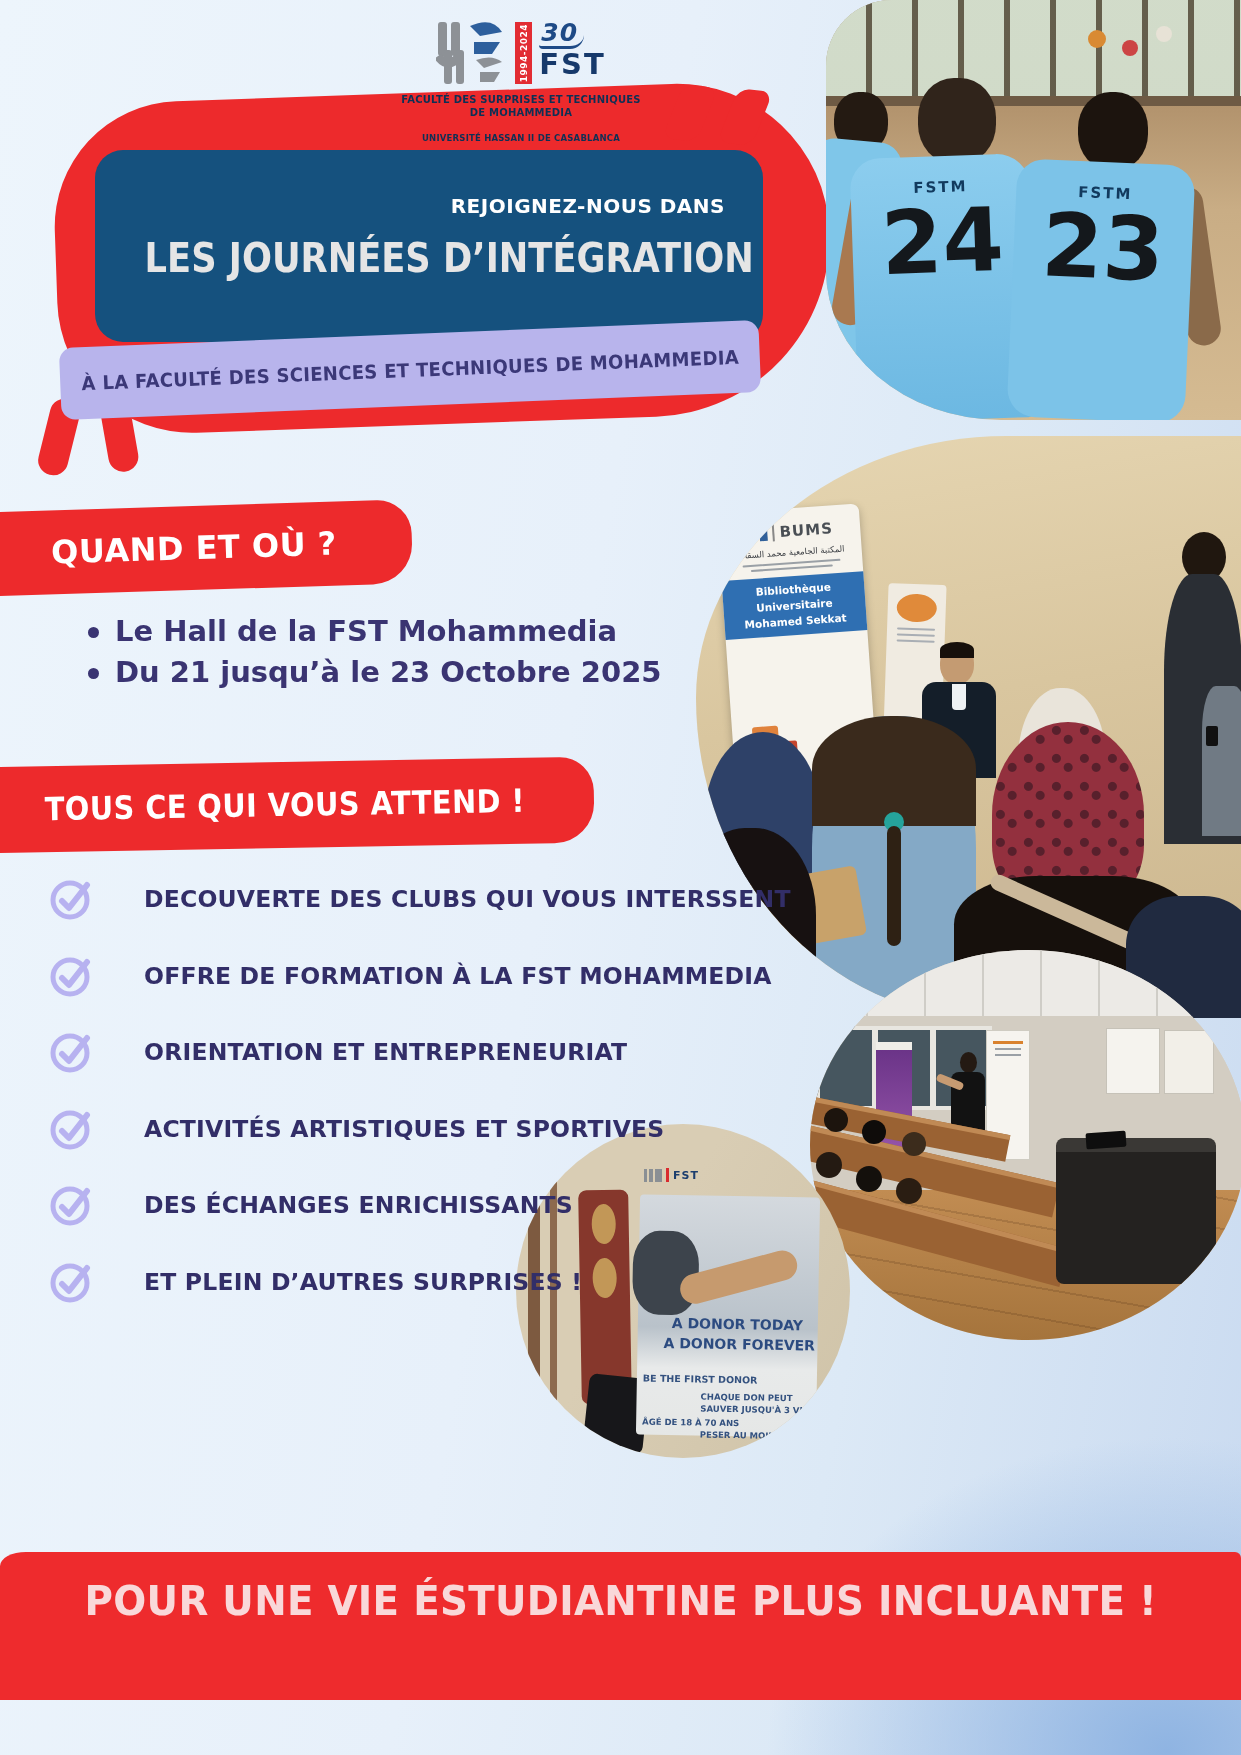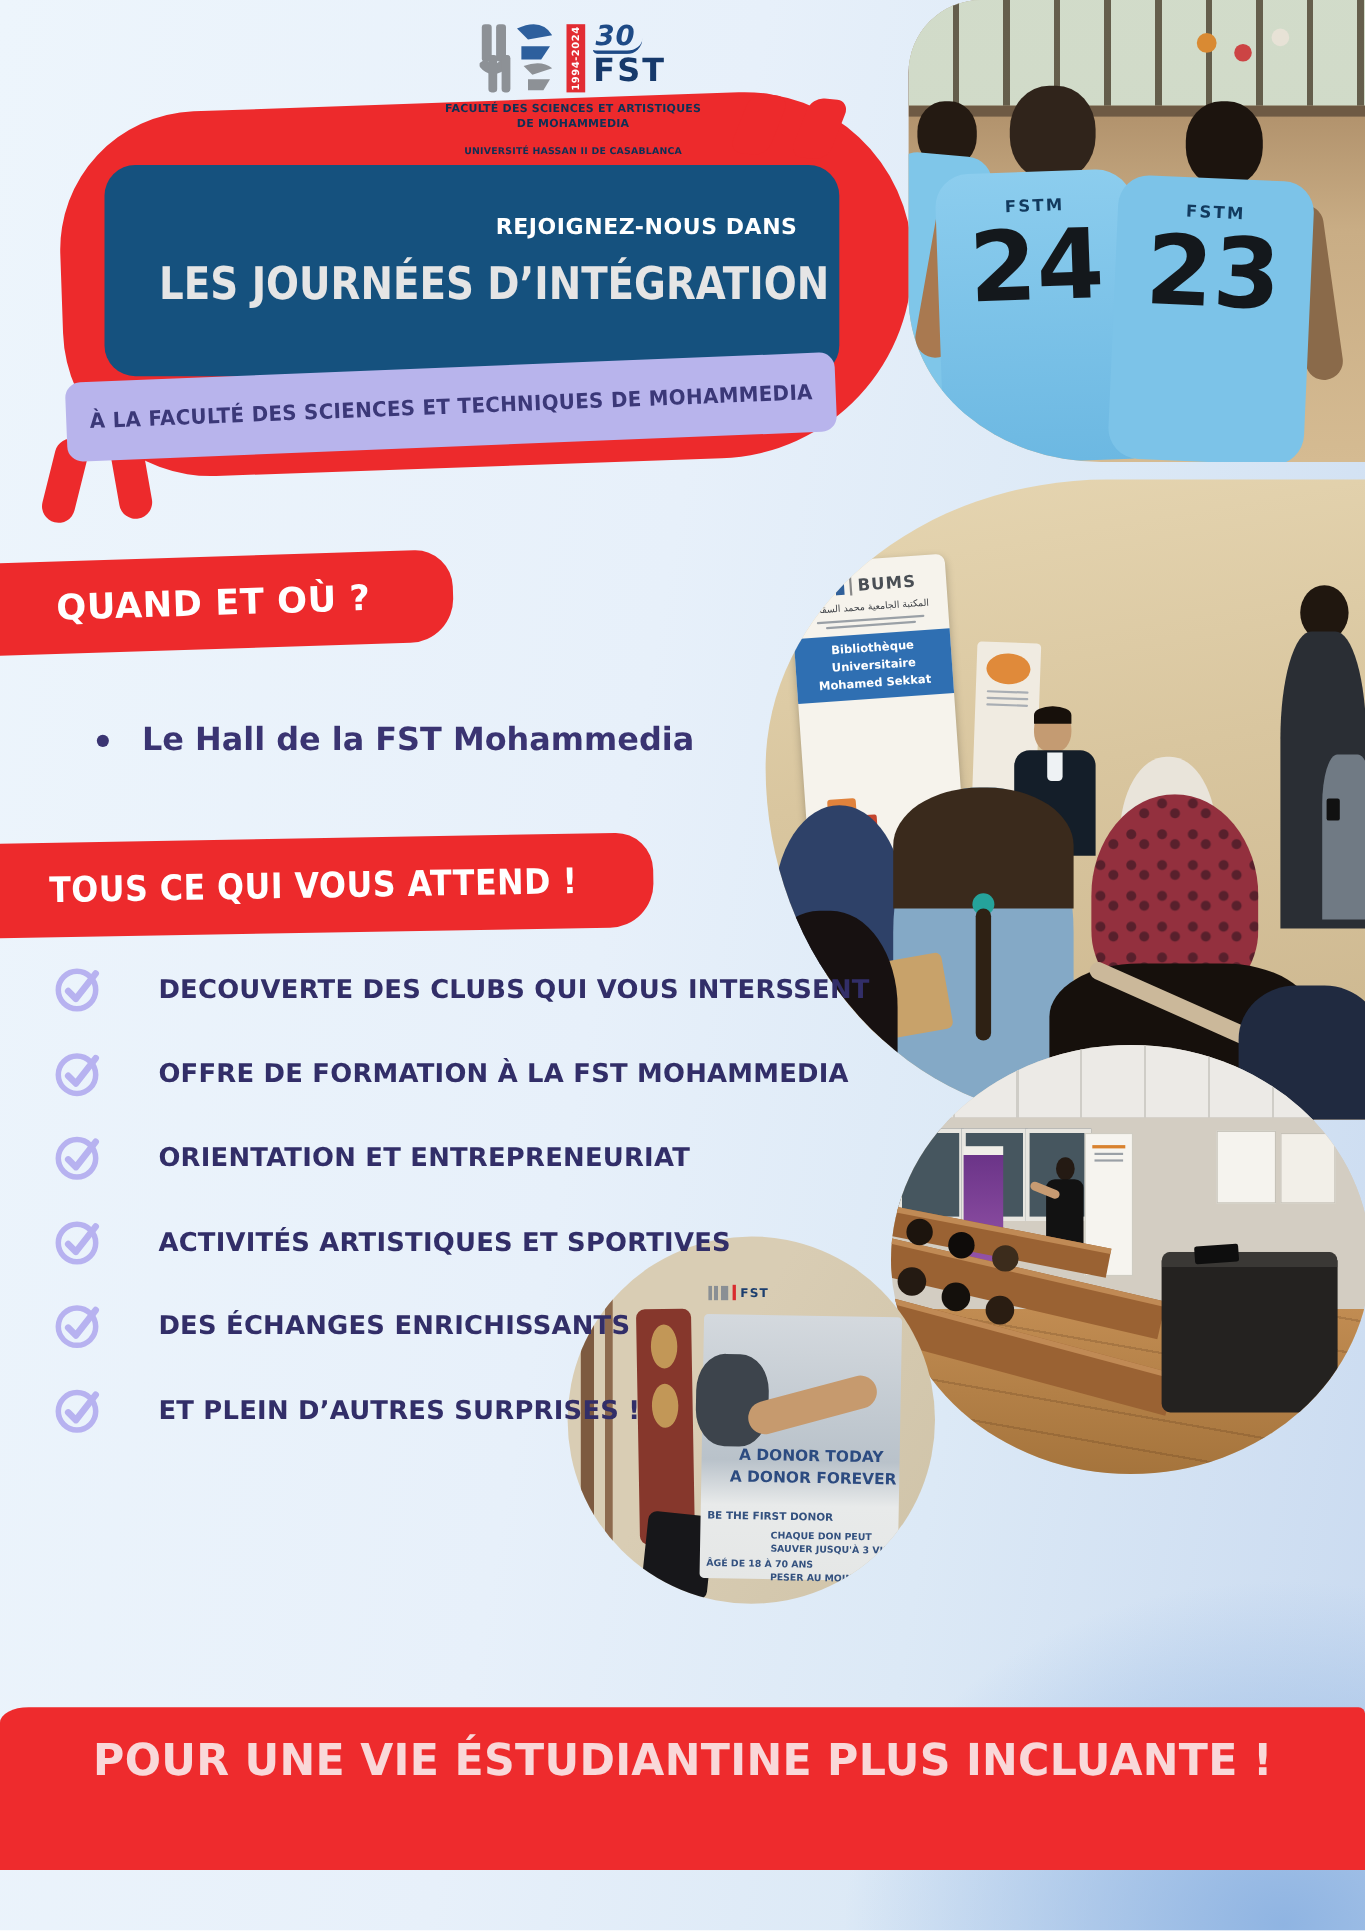--- a/index.html
+++ b/index.html
@@ -38,21 +38,21 @@
   .sub-band{left:60px;top:334px;width:700px;height:72px;background:#b8b4ec;border-radius:14px;transform:rotate(-2.3deg);z-index:4;display:flex;align-items:center;justify-content:center;}
   .sub-band span{display:inline-block;font-size:19px;font-weight:800;color:#3b3878;white-space:nowrap;transform:scaleX(.95);letter-spacing:.3px;}
   
   .pill{display:flex;align-items:center;justify-content:center;background:#ed2a2c;z-index:2;}
   .pill-quand{left:-24px;top:506px;width:436px;height:84px;border-radius:16px 34px 40px 16px;transform:rotate(-1.8deg);}
   .pill-quand span{color:#fff;font-size:32px;font-weight:800;letter-spacing:.5px;white-space:nowrap;}
   .pill-attend{left:-24px;top:762px;width:618px;height:86px;border-radius:16px 34px 40px 16px;transform:rotate(-1deg);}
   .pill-attend span{display:inline-block;color:#fff;font-size:32px;font-weight:800;letter-spacing:.5px;white-space:nowrap;transform:scaleX(.9);}
   
   .bullets{left:88px;top:614px;z-index:5;}
-  .bullet-row{display:flex;align-items:flex-start;gap:30px;margin-bottom:7px;margin-top:41px;}
+  .bullet-row{display:flex;align-items:flex-start;gap:16px;margin-bottom:7px;}
   .bullet-dot{width:11px;height:11px;border-radius:50%;background:#3a3472;margin-top:13px;flex:none;}
   .bullet-text{font-size:29px;font-weight:800;color:#3a3472;white-space:nowrap;}
   
   .check-row{left:48px;display:flex;align-items:center;gap:50px;z-index:5;}
   .check-icon{width:46px;height:46px;flex:none;}
   .check-text{font-size:23.5px;font-weight:800;color:#322e68;letter-spacing:.2px;white-space:nowrap;}
   
   .footer-band{left:0;top:1552px;width:1241px;height:148px;background:#ee2b2d;z-index:6;border-radius:26px 6px 0 0/14px 6px 0 0;display:flex;justify-content:center;align-items:flex-start;padding-top:0;}
   .footer-band span{display:inline-block;margin-top:26px;font-size:40px;font-weight:800;color:#f9d8d9;white-space:nowrap;transform:scaleX(.97);letter-spacing:.3px;}
   
@@ -135,21 +135,21 @@
         <path d="M44 52 h20 l-6 10 h-14 z" fill="#8d9196"></path>
       </svg>
       <div class="years-strip">
         <span>1994-2024</span>
       </div>
       <div class="fst-col">
         <span class="thirty">30</span>
         <span class="fstword">FST</span>
       </div>
     </div>
-    <div class="logo-line1">FACULTÉ DES SCIENCES ET ARTISTIQUES</div>
+    <div class="logo-line1">FACULTÉ DES SURPRISES ET TECHNIQUES</div>
     <div class="logo-line2">DE MOHAMMEDIA</div>
     <div class="logo-line3">UNIVERSITÉ HASSAN II DE CASABLANCA</div>
   </div>
 
   <div class="abs red red-blob"></div>
   <div class="abs red squiggle-1"></div>
   <div class="abs red squiggle-2"></div>
   <div class="abs red quote-1"></div>
   <div class="abs red quote-2"></div>
 
@@ -163,20 +163,24 @@
     <span>À LA FACULTÉ DES SCIENCES ET TECHNIQUES DE MOHAMMEDIA</span>
   </div>
 
   <div class="abs pill pill-quand">
     <span>QUAND ET OÙ ?</span>
   </div>
   <div class="abs bullets">
     <div class="bullet-row">
       <span class="bullet-dot"></span>
       <span class="bullet-text">Le Hall de la FST Mohammedia</span>
+    </div>
+    <div class="bullet-row">
+      <span class="bullet-dot"></span>
+      <span class="bullet-text">Du 21 jusqu’à le 23 Octobre 2025</span>
     </div>
   </div>
 
   <div class="abs pill pill-attend">
     <span>TOUS CE QUI VOUS ATTEND !</span>
   </div>
 
   <div class="abs check-row" style="top:876px;">
     <svg class="check-icon" viewBox="0 0 46 46">
         <circle cx="22" cy="24" r="17" stroke="#b7b2f0" stroke-width="5" fill="none"></circle>

